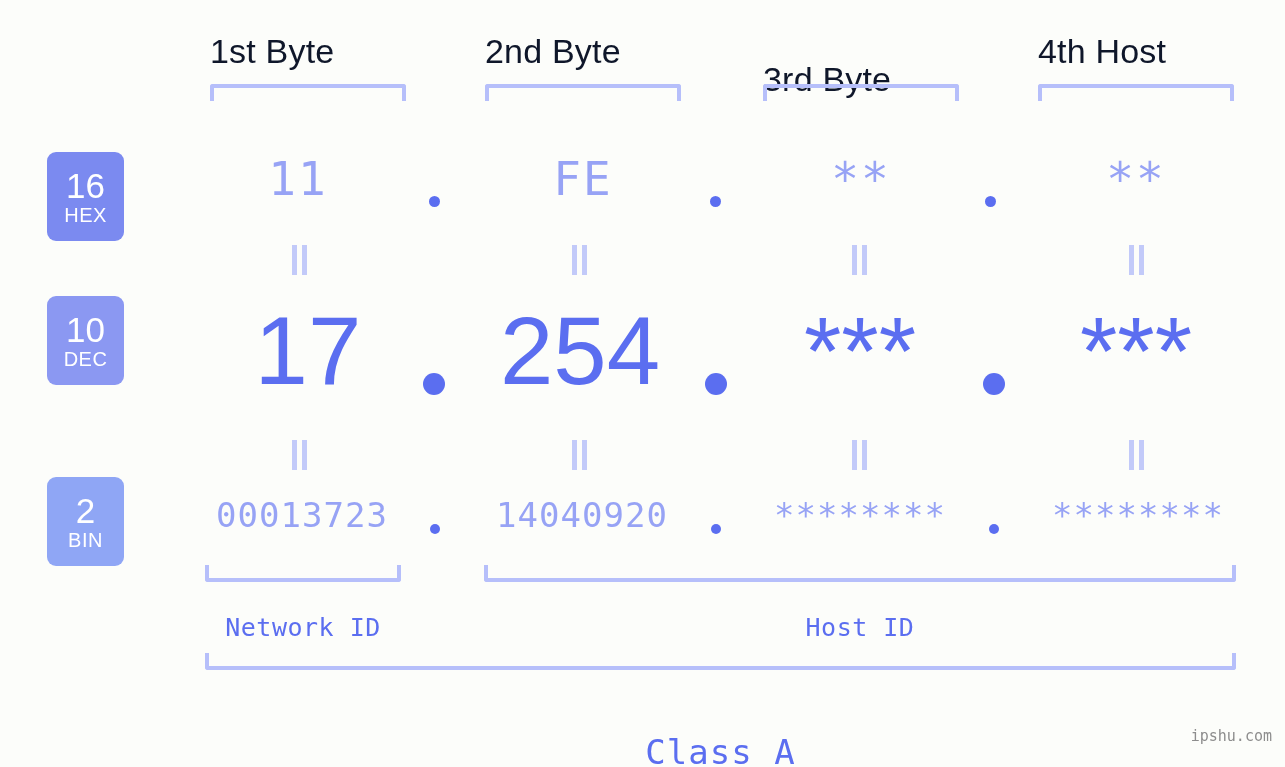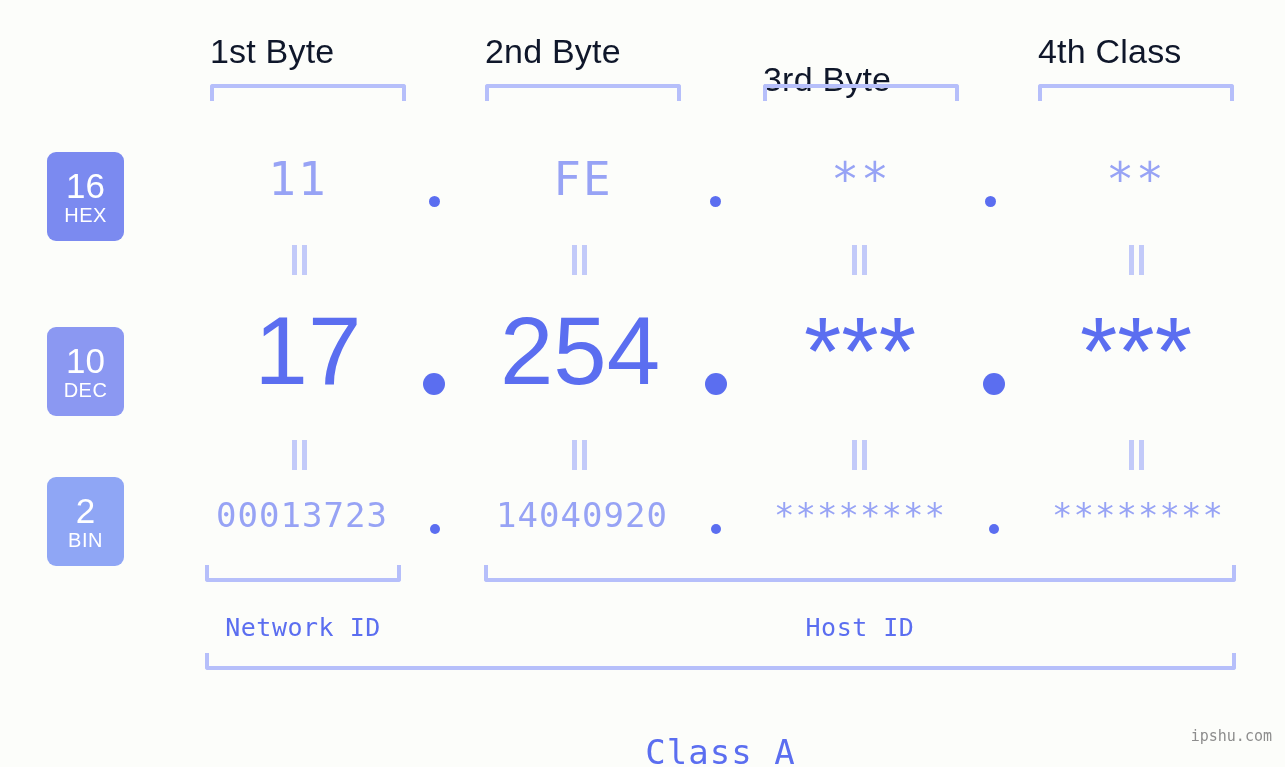--- a/index.html
+++ b/index.html
@@ -72,21 +72,21 @@
     font-size: 35px;
     font-weight: 400;
     margin-bottom: 2px;
   }
   .badge .nm {
     font-size: 20px;
     font-weight: 400;
     letter-spacing: 0.5px;
   }
   #badge-hex { top: 152px; background: #7b8af0; }
-  #badge-dec { top: 327px; background: #8b98f2; text-align: center; }
+  #badge-dec { top: 296px; background: #8b98f2; text-align: center; }
   #badge-bin { top: 477px; background: #8fa6f5; }
 
   
   .row-cell {
     position: absolute;
     text-align: center;
     white-space: nowrap;
     font-family: "DejaVu Sans Mono", monospace;
   }
 
@@ -186,21 +186,21 @@
   }
 </style>
 </head>
 <body>
 
 <div id="stage">
 
   <div class="byte-label" style="left:210px;width:196px;">1st Byte</div>
   <div class="byte-label" style="left:485px;width:196px;">2nd Byte</div>
   <div class="byte-label" style="left:763px;width:196px;margin-top:28px;">3rd Byte</div>
-  <div class="byte-label" style="left:1038px;width:196px;">4th Class</div>
+  <div class="byte-label" style="left:1038px;width:196px;">4th Host</div>
 
   <div class="bracket-top" style="left:210px;width:196px;"></div>
   <div class="bracket-top" style="left:485px;width:196px;"></div>
   <div class="bracket-top" style="left:763px;width:196px;"></div>
   <div class="bracket-top" style="left:1038px;width:196px;"></div>
 
   <div class="badge" id="badge-hex">
     <span class="num">16</span>
     <span class="nm">HEX</span>
   </div>

